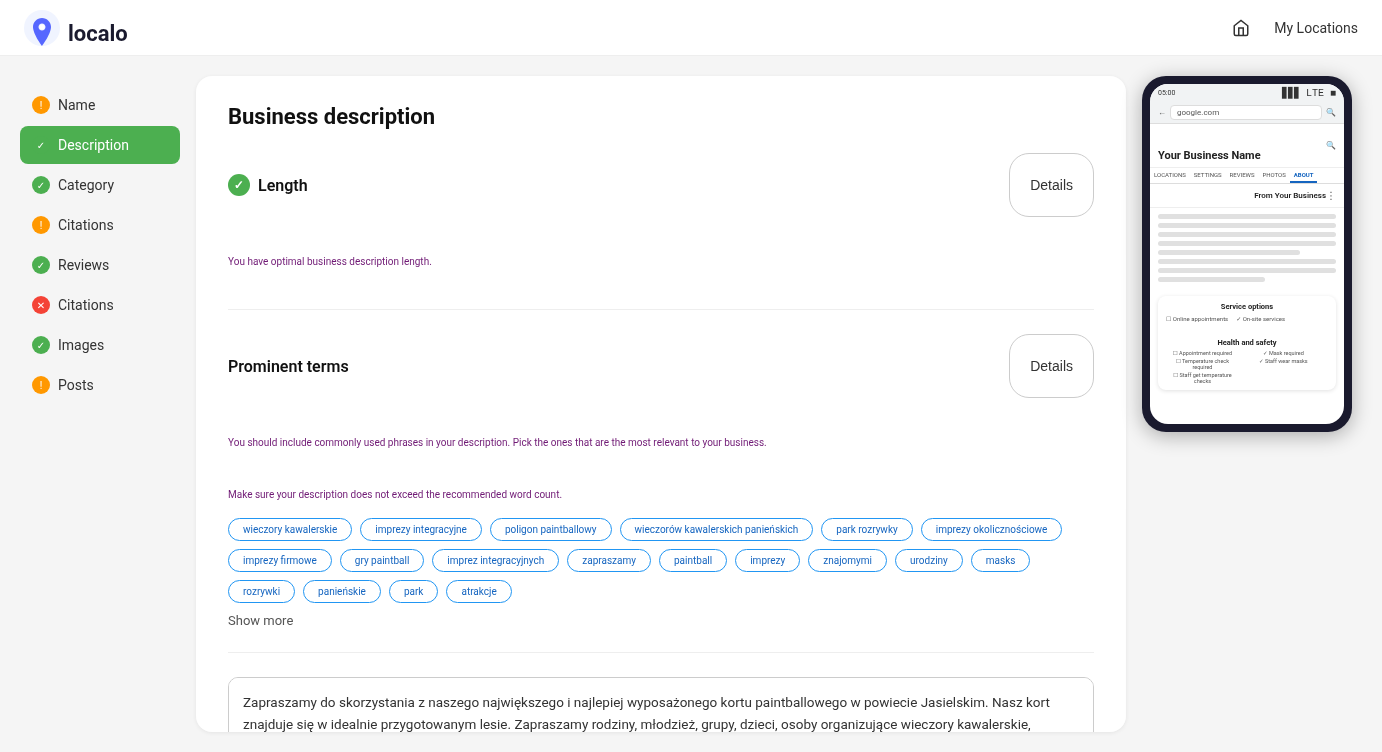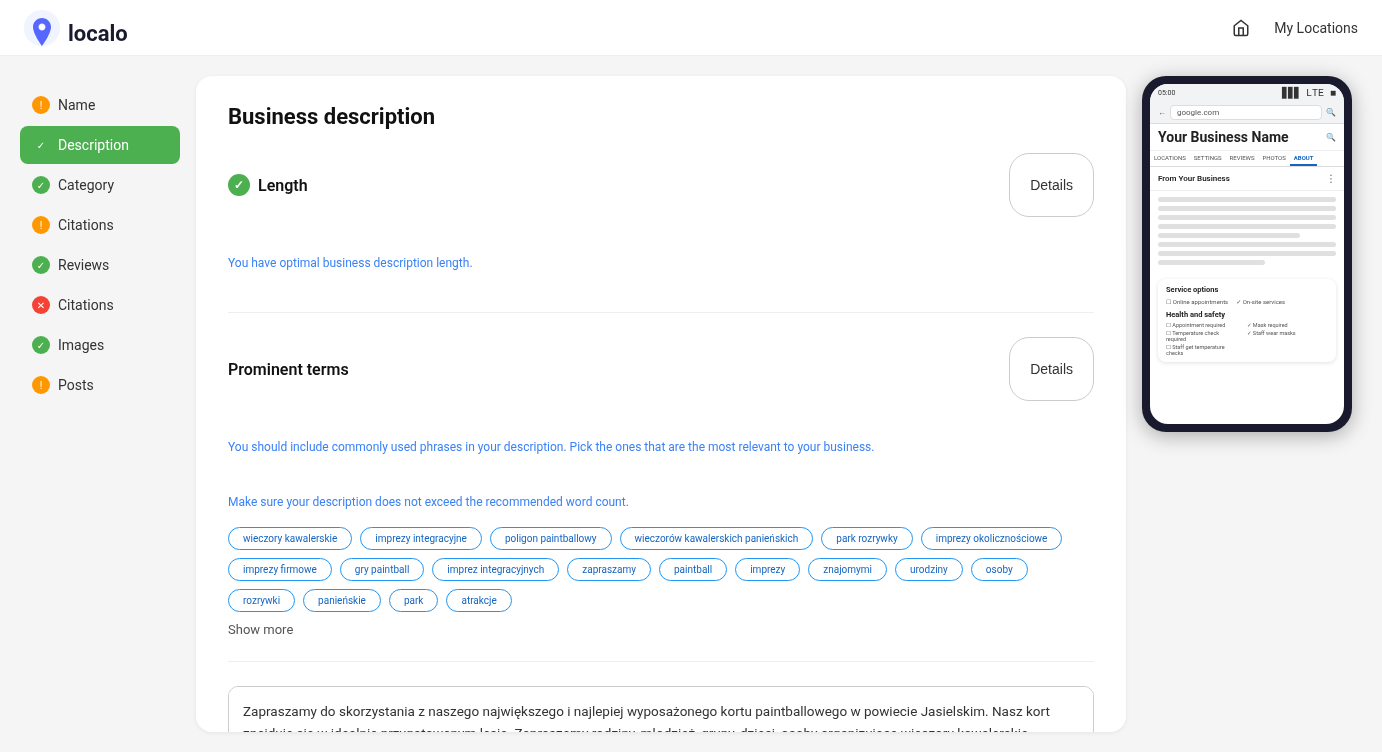--- a/index.html
+++ b/index.html
@@ -128,22 +128,22 @@
     .details-btn {
       border: 1.5px solid #ccc;
       background: #fff;
       border-radius: 20px;
       padding: 23px 20px;
       font-size: 14px;
       cursor: pointer;
       color: #333;
     }
     .section-desc {
-      font-size: 12px;
-      color: #3b82f6;
+      font-size: 10px;
+      color: #701a75;
       line-height: 1.5;
       margin-bottom: 16px;
       margin-top: 37px;
     }
     .tags-row {
       display: flex;
       flex-wrap: wrap;
       gap: 8px;
       margin-bottom: 10px;
     }
@@ -303,21 +303,21 @@
           <span class="tag">park rozrywky</span>
           <span class="tag">imprezy okolicznościowe</span>
           <span class="tag">imprezy firmowe</span>
           <span class="tag">gry paintball</span>
           <span class="tag">imprez integracyjnych</span>
           <span class="tag">zapraszamy</span>
           <span class="tag">paintball</span>
           <span class="tag">imprezy</span>
           <span class="tag">znajomymi</span>
           <span class="tag">urodziny</span>
-          <span class="tag">osoby</span>
+          <span class="tag">masks</span>
           <span class="tag">rozrywki</span>
           <span class="tag">panieńskie</span>
           <span class="tag">park</span>
           <span class="tag">atrakcje</span>
         </div>
       <div class="show-more">Show more</div>
     </div>
 
     <div>
       <textarea class="description-textarea" id="desc-textarea" style="">Zapraszamy do skorzystania z naszego największego i najlepiej wyposażonego kortu paintballowego w powiecie Jasielskim. Nasz kort znajduje się w idealnie przygotowanym lesie. Zapraszamy rodziny, młodzież, grupy, dzieci, osoby organizujące wieczory kawalerskie, panieńskie, urodziny i inne imprezy okolicznościowe oraz imprezy integracyjne. Paintball to świetna i przyjemna forma rozrywki ze znajomymi lub bliskimi. Nasz poligon paintballowy znajduje się w pięknym i cichym miejscu nieopodal Magurskiego Parku Narodowego, który znajduje się w przepięknym Beskidzie Niskim. Nasze pole paintballowe gwarantuje niezapomnianą zabawę ze znajomymi, rodziną lub dziećmi. Zapraszamy do kontaktu telefonicznego lub sms-owego. Pozdrawiamy, Beskidzka</textarea>
@@ -337,55 +337,55 @@
 
         <div style="background:#f1f3f4;padding:3px 8px;display:flex;align-items:center;gap:4px;border-bottom:1px solid #ddd;">
           <span style="font-size:8px;color:#555;">←</span>
           <div class="phone-url-bar">
             <span>google.com</span>
           </div>
           <span style="font-size:8px;color:#555;">🔍</span>
         </div>
 
         <div style="padding:5px 8px;border-bottom:1px solid #eee;display:flex;align-items:center;justify-content:space-between;">
-          <span style="font-size:14px;font-weight:700;color:#222;">Your Business Name</span>
+          <span style="font-size:11px;font-weight:700;color:#222;margin-top:20px;">Your Business Name</span>
           <span style="font-size:8px;">🔍</span>
         </div>
 
         <div style="display:flex;border-bottom:1px solid #ddd;overflow:hidden;">
           <span style="font-size:6px;padding:3px 4px;color:#555;">LOCATIONS</span>
           <span style="font-size:6px;padding:3px 4px;color:#555;">SETTINGS</span>
           <span style="font-size:6px;padding:3px 4px;color:#555;">REVIEWS</span>
           <span style="font-size:6px;padding:3px 4px;color:#555;">PHOTOS</span>
           <span style="font-size:6px;padding:3px 4px;color:#1565C0;border-bottom:2px solid #1565C0;font-weight:700;">ABOUT</span>
         </div>
 
-        <div style="padding:6px 8px;border-bottom:1px solid #eee;display:flex;align-items:center;justify-content:space-between;">
+        <div style="padding:6px 8px;border-bottom:1px solid #eee;display:flex;align-items:center;justify-content:flex-end;">
           <span style="font-size:8px;font-weight:600;color:#222;">From Your Business</span>
           <span style="font-size:10px;color:#555;">⋮</span>
         </div>
 
         <div class="phone-content-lines">
           <div class="phone-line full"></div>
           <div class="phone-line full"></div>
           <div class="phone-line full"></div>
           <div class="phone-line full"></div>
           <div class="phone-line medium"></div>
           <div class="phone-line full"></div>
           <div class="phone-line full"></div>
           <div class="phone-line short"></div>
         </div>
 
-        <div style="background:#fff;border-radius:8px;padding:6px 8px;margin:4px 8px 8px;box-shadow:0 1px 4px rgba(0,0,0,0.12);">
+        <div style="background:#fff;border-radius:8px;padding:6px 8px;margin:4px 8px 8px;box-shadow:0 1px 4px rgba(0,0,0,0.12);text-align:center;">
           <div style="font-size:7.5px;font-weight:700;color:#222;margin-bottom:4px;">Service options</div>
           <div style="display:flex;gap:8px;margin-bottom:3px;">
             <span style="font-size:6px;color:#555;">☐ Online appointments</span>
             <span style="font-size:6px;color:#555;">✓ On-site services</span>
           </div>
-          <div style="font-size:7.5px;font-weight:700;color:#222;margin-top:5px;margin-bottom:3px;">Health and safety</div>
+          <div style="font-size:7.5px;font-weight:700;color:#222;margin-top:16px;margin-bottom:3px;">Health and safety</div>
           <div style="display:flex;flex-wrap:wrap;gap:2px 8px;">
             <span style="font-size:5.5px;color:#555;width:45%;">☐ Appointment required</span>
             <span style="font-size:5.5px;color:#555;width:45%;">✓ Mask required</span>
             <span style="font-size:5.5px;color:#555;width:45%;">☐ Temperature check required</span>
             <span style="font-size:5.5px;color:#555;width:45%;">✓ Staff wear masks</span>
             <span style="font-size:5.5px;color:#555;width:45%;">☐ Staff get temperature checks</span>
           </div>
         </div>
       </div>
     </div>

